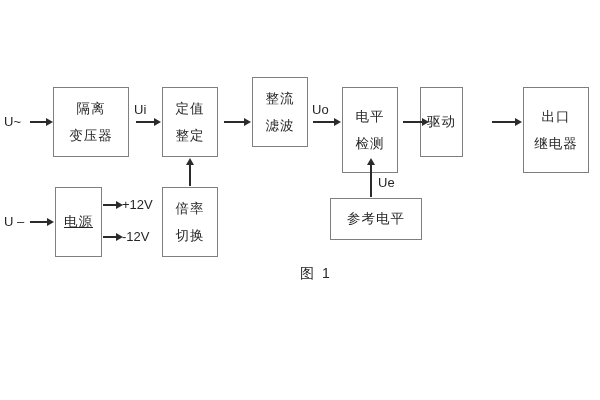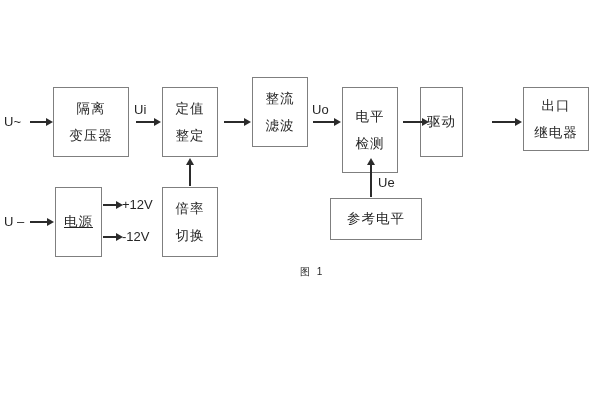--- a/index.html
+++ b/index.html
@@ -35,21 +35,21 @@
     color: var(--text);
     letter-spacing: 1px;
   }
   .box span { white-space: nowrap; letter-spacing: 1px; }
 
   .b-transformer { left: 53px;  top: 87px;  width: 76px; height: 70px; }
   .b-setpoint    { left: 162px; top: 87px;  width: 56px; height: 70px; }
   .b-rectifier   { left: 252px; top: 77px;  width: 56px; height: 70px; }
   .b-level       { left: 342px; top: 87px;  width: 56px; height: 86px; }
   .b-drive       { left: 420px; top: 87px;  width: 43px; height: 70px; font-family: Liberation Serif, serif; }
-  .b-relay       { left: 523px; top: 87px;  width: 66px; height: 64px; }
+  .b-relay       { left: 523px; top: 87px;  width: 66px; height: 86px; }
   .b-power       { left: 55px;  top: 187px; width: 47px; height: 70px; text-decoration: underline; }
   .b-ratio       { left: 162px; top: 187px; width: 56px; height: 70px; }
   .b-reference   { left: 330px; top: 198px; width: 92px; height: 42px; }
 
   
   .harrow {
     position: absolute;
     height: 1.5px;
     background: var(--line);
   }
@@ -105,21 +105,21 @@
   .sig-ui  { left: 134px; top: 103px; }
   .sig-uo  { left: 312px; top: 103px; }
   .sig-ue  { left: 378px; top: 176px; }
   .sig-p12 { left: 122px; top: 198px; }
   .sig-m12 { left: 122px; top: 230px; }
 
   .caption {
     position: absolute;
     left: 300px;
     top: 265px;
-    font-size: 10px;
+    font-size: 14px;
     color: var(--text);
     letter-spacing: 2px;
     white-space: nowrap;
   }
 </style>
 </head>
 <body>
 
 <div class="canvas">
 

